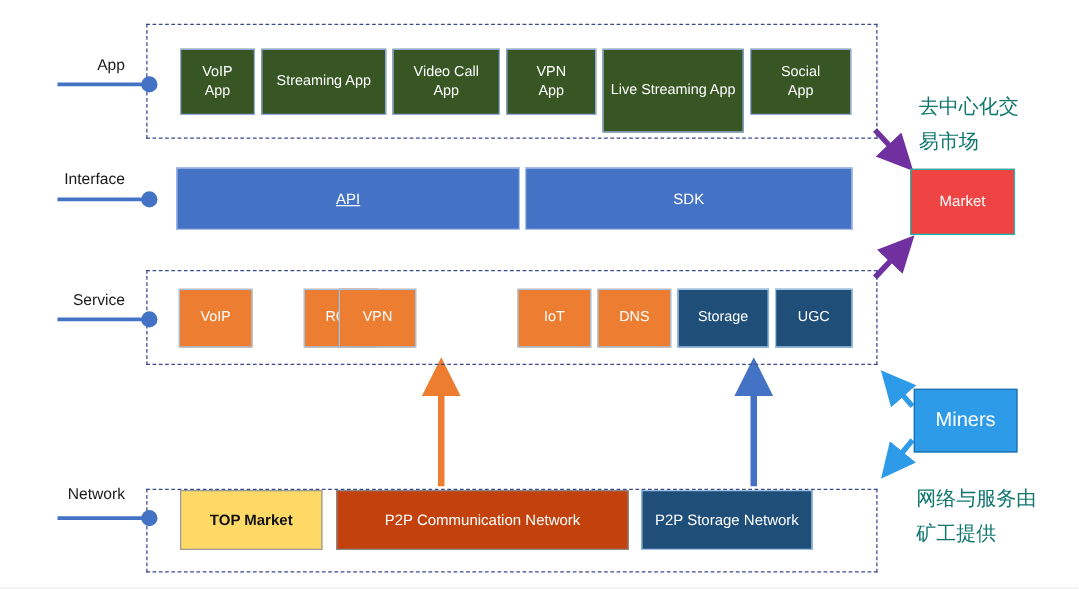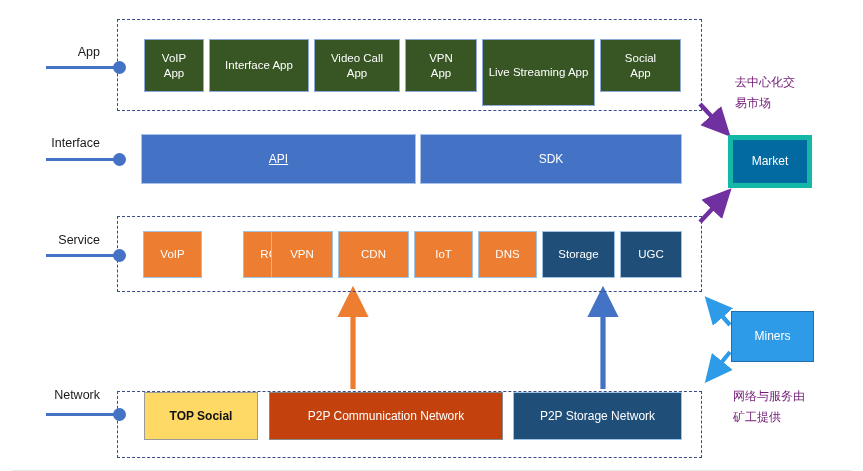--- a/index.html
+++ b/index.html
@@ -6,21 +6,20 @@
   body{
     font-family:"Liberation Sans","DejaVu Sans",sans-serif;
     -webkit-font-smoothing:antialiased;
   }
   #canvas{
     position:relative;
     width:863px;
     height:471px;
     background:#ffffff;
     overflow:hidden;
-    border-radius:16px;
   }
   
   .layer-dash{
     position:absolute;
     border:1.6px dashed #3a4a8c;
     box-sizing:border-box;
     background:transparent;
   }
   
   .axis-label{
@@ -55,28 +54,28 @@
     padding:2px 3px;
     white-space:pre-line;
   }
   .blk.app{ background:#375623; border:1px solid #8faadc; }
   .blk.iface{ background:#4472C4; border:1px solid #a9c0e8; font-size:12px;}
   .blk.svc{ background:#ED7D31; border:1px solid #9dc3e6; }
   .blk.svc-dark{ background:#1F4E79; border:1px solid #9dc3e6; }
   .blk.net-yellow{ background:#FFD966; border:1.3px solid #9a9a9a; color:#111111; font-weight:bold; font-size:12px;}
   .blk.net-orange{ background:#c2410c; border:1.3px solid #8a8a8a; font-size:12px;}
   .blk.net-navy{ background:#1F4E79; border:1.3px solid #9dc3e6; font-size:12px;}
-  .blk.market{ background:#0369a1; border:5px solid #14b8a6; font-size:12px;}
-  .blk.miners{ background:#2E9BE8; border:1px solid #1f6fad; font-size:12px;}
+  .blk.market{ background:#ef4444; border:1px solid #14b8a6; font-size:12px;}
+  .blk.miners{ background:#2E9BE8; border:1px solid #1f6fad; font-size:16px;}
   
   .note{
     position:absolute;
-    font-size:12px;
+    font-size:16px;
     line-height:1.75;
-    color:#701a75;
+    color:#0f766e;
     white-space:pre-line;
   }
   
   #arrows{
     position:absolute;left:0;top:0;
     width:863px;height:471px;
     pointer-events:none;
   }
   
   .baseline{
@@ -117,21 +116,21 @@
   </svg>
 
   <div class="layer-dash" style="left:117px; top:19px; width:585px; height:92px;"></div>
 
   <div class="axis-label" style="left:20px; top:45px; width:80px;">App</div>
   <div class="axis-line" style="left:46px; top:66px; width:76px;"></div>
   <div class="axis-dot" style="left:113px; top:61px;"></div>
 
   <div class="blk app" style="left:144px; top:39px; width:60px; height:53px;">VoIP
 App</div>
-  <div class="blk app" style="left:209px; top:39px; width:100px; height:53px;">Interface App</div>
+  <div class="blk app" style="left:209px; top:39px; width:100px; height:53px;">Streaming App</div>
   <div class="blk app" style="left:314px; top:39px; width:86px; height:53px;">Video Call
 App</div>
   <div class="blk app" style="left:405px; top:39px; width:72px; height:53px;">VPN
 App</div>
   <div class="blk app" style="left:482px; top:39px; width:113px; height:67px;">Live Streaming App</div>
   <div class="blk app" style="left:600px; top:39px; width:81px; height:53px;">Social
 App</div>
 
   <div class="axis-label" style="left:20px; top:136px; width:80px;">Interface</div>
   <div class="axis-line" style="left:46px; top:158px; width:76px;"></div>
@@ -142,35 +141,34 @@
 
   <div class="layer-dash" style="left:117px; top:216px; width:585px; height:76px;"></div>
 
   <div class="axis-label" style="left:20px; top:233px; width:80px;">Service</div>
   <div class="axis-line" style="left:46px; top:254px; width:76px;"></div>
   <div class="axis-dot" style="left:113px; top:249px;"></div>
 
   <div class="blk svc" style="left:143px; top:231px; width:59px; height:47px;">VoIP</div>
   <div class="blk svc" style="left:207px; top:231px; width:59px; height:47px;margin-left:36px;">RCS</div>
   <div class="blk svc" style="left:271px; top:231px; width:62px; height:47px;">VPN</div>
-  <div class="blk svc" style="left:338px; top:231px; width:71px; height:47px;">CDN</div>
   <div class="blk svc" style="left:414px; top:231px; width:59px; height:47px;">IoT</div>
   <div class="blk svc" style="left:478px; top:231px; width:59px; height:47px;">DNS</div>
   <div class="blk svc-dark" style="left:542px; top:231px; width:73px; height:47px;">Storage</div>
   <div class="blk svc-dark" style="left:620px; top:231px; width:62px; height:47px;">UGC</div>
 
   <div class="layer-dash" style="left:117px; top:391px; width:585px; height:67px;"></div>
 
   <div class="axis-label" style="left:20px; top:388px; width:80px;">Network</div>
   <div class="axis-line" style="left:46px; top:413px; width:76px;"></div>
   <div class="axis-dot" style="left:113px; top:408px;"></div>
 
-  <div class="blk net-yellow" style="left:144px; top:392px; width:114px; height:48px;">TOP Social</div>
+  <div class="blk net-yellow" style="left:144px; top:392px; width:114px; height:48px;">TOP Market</div>
   <div class="blk net-orange" style="left:269px; top:392px; width:234px; height:48px;">P2P Communication Network</div>
-  <div class="blk net-navy" style="left:513px; top:392px; width:169px; height:48px;">P2P Storage Network</div>
+  <div class="blk net-navy" style="left:513px; top:392px; width:137px; height:48px;">P2P Storage Network</div>
 
   <div class="note" style="left:735px; top:72px; width:110px;">去中心化交
 易市场</div>
   <div class="blk market" style="left:728px; top:135px; width:84px; height:53px;">Market</div>
 
   <div class="blk miners" style="left:731px; top:311px; width:83px; height:51px;">Miners</div>
   <div class="note" style="left:733px; top:386px; width:120px;">网络与服务由
 矿工提供</div>
 
   <div class="baseline"></div>

